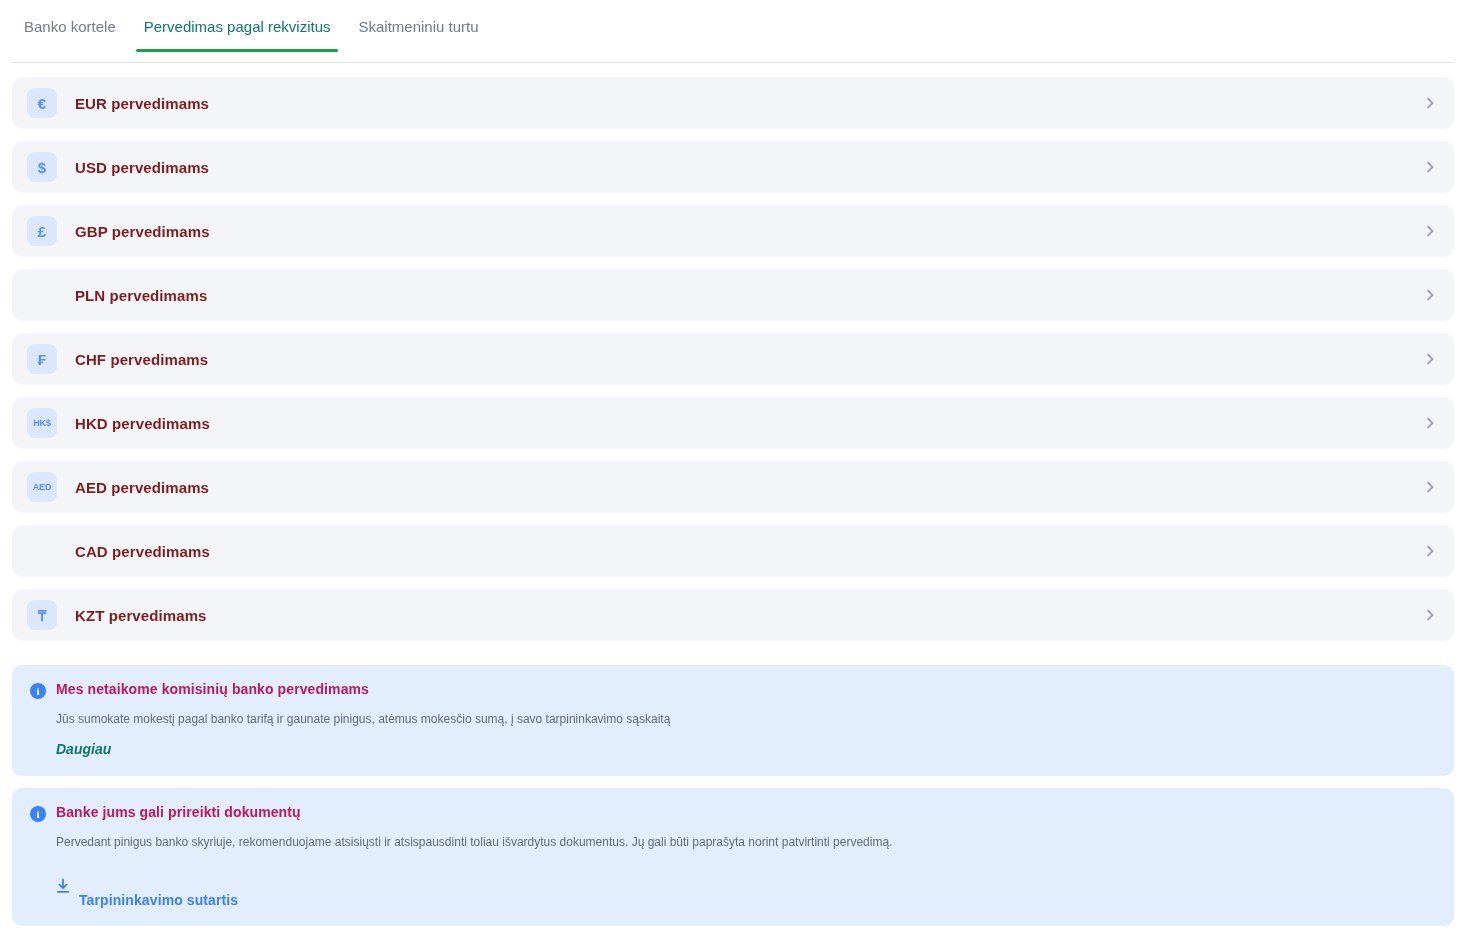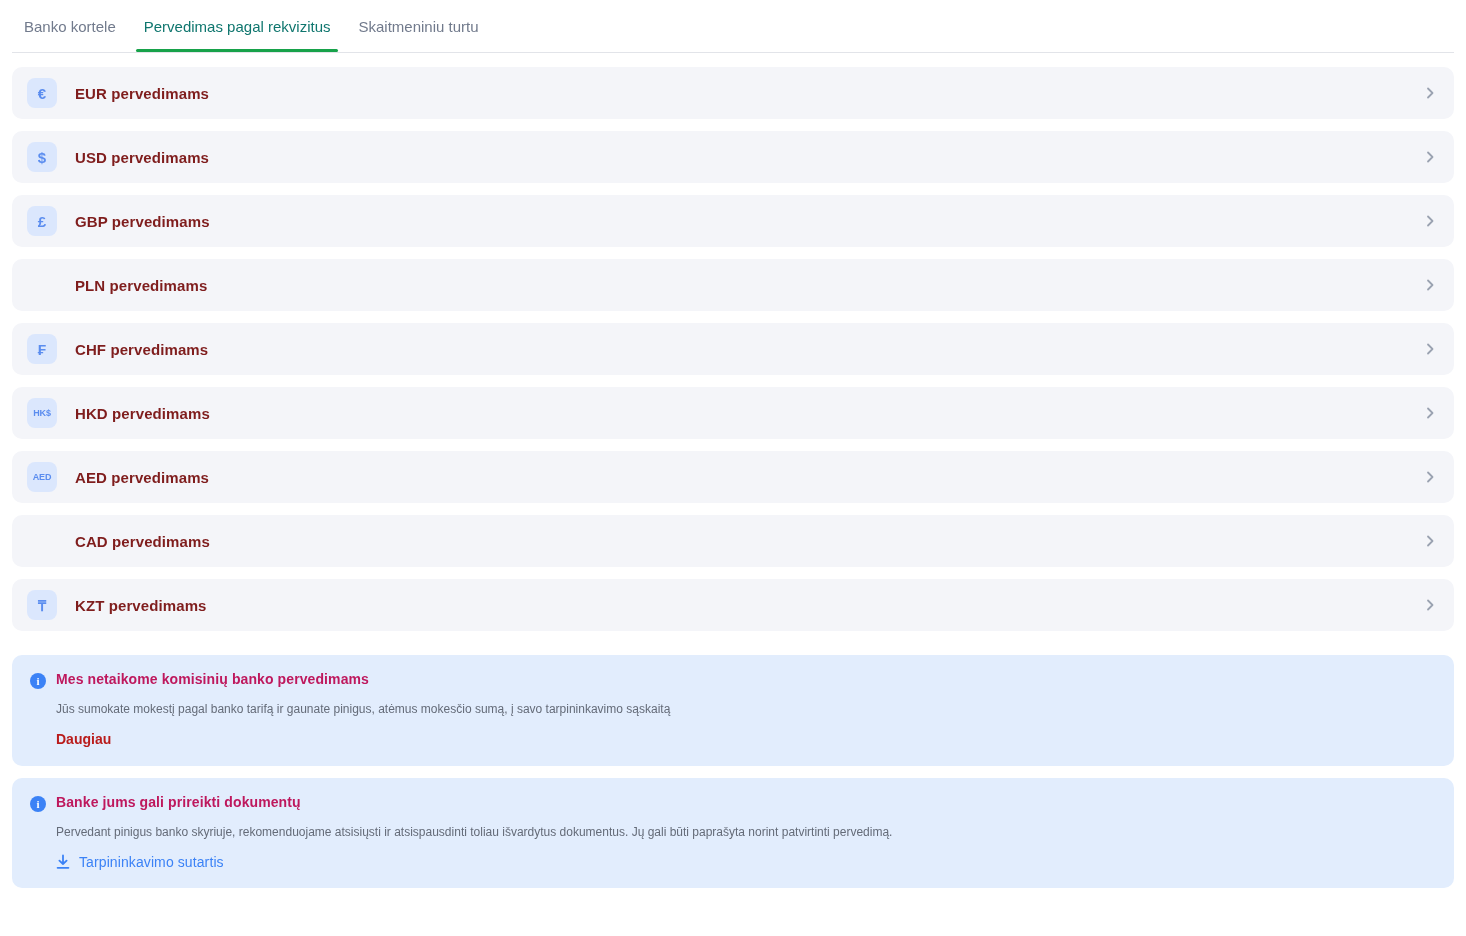--- a/index.html
+++ b/index.html
@@ -9,21 +9,21 @@
     width: 1466px;
     height: 936px;
     background: #ffffff;
     font-family: "Liberation Sans", sans-serif;
     -webkit-font-smoothing: antialiased;
   }
 
   
   .tabbar {
     position: relative;
-    height: 53px;
+    height: 63px;
     padding: 0 12px;
     display: flex;
     align-items: flex-start;
   }
   .tabbar::after {
     content: "";
     position: absolute;
     left: 12px;
     right: 12px;
     bottom: 0;
@@ -147,43 +147,45 @@
   .panel-body {
     font-size: 12px;
     color: #646b78;
     margin: 12px 0 0 26px;
     line-height: 1.35;
   }
   .panel-link {
     display: inline-block;
     font-size: 14px;
     font-weight: bold;
-    color: #b91c1c;
+    color: #0f766e;
     margin: 14px 0 0 26px;
     cursor: pointer;
+    font-style: italic;
   }
   .doc-link {
     display: flex;
     align-items: center;
     margin: 14px 0 0 26px;
     cursor: pointer;
     width: fit-content;
   }
   .doc-link .dl-icon {
     width: 14px;
     height: 16px;
     margin-right: 9px;
     display: block;
     flex: none;
   }
   .doc-link .dl-text {
     font-size: 14px;
-    font-weight: normal;
+    font-weight: bold;
     color: #3b82f6;
     letter-spacing: 0.1px;
+    margin-top: 28px;
   }
 </style>
 </head>
 <body>
 
 <div class="tabbar" id="tabbar">
     <div class="tab">
       <span>Banko kortele</span>
     </div>
     <div class="tab active">

